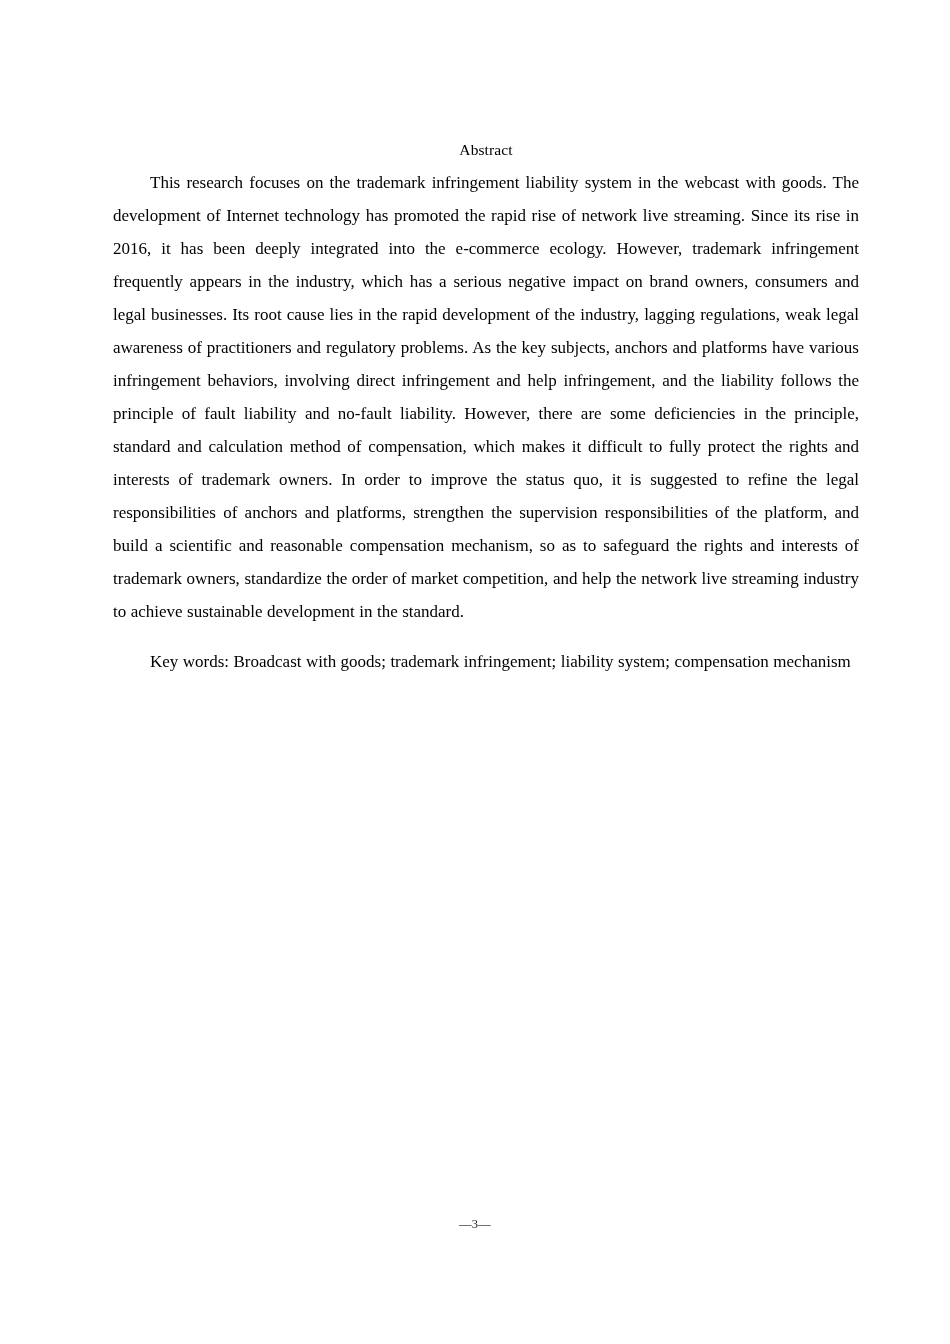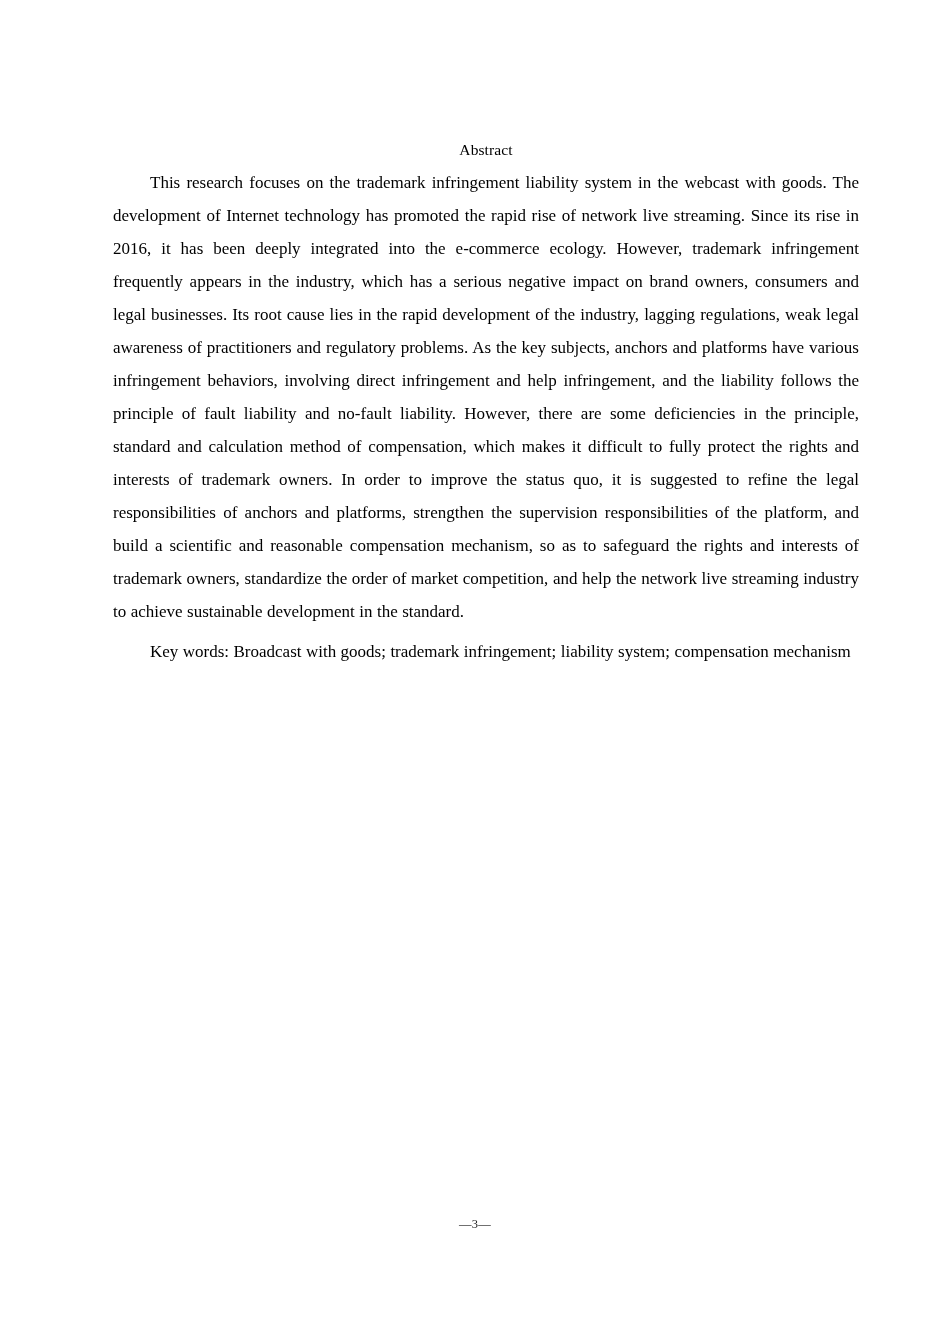--- a/index.html
+++ b/index.html
@@ -38,21 +38,21 @@
     font-size: 17px;
     line-height: 33px;
     text-align: justify;
     text-justify: inter-word;
     text-align-last: left;
     margin: 0;
     text-indent: 37px;
     word-spacing: 0.2px;
   }
   .body-para + .body-para {
-    margin-top: 7px;
+    margin-top: 17px;
   }
   .footer {
     position: absolute;
     left: 0;
     top: 1216px;
     width: 950px;
     text-align: center;
     font-size: 12.5px;
     line-height: 16px;
     color: #222222;

